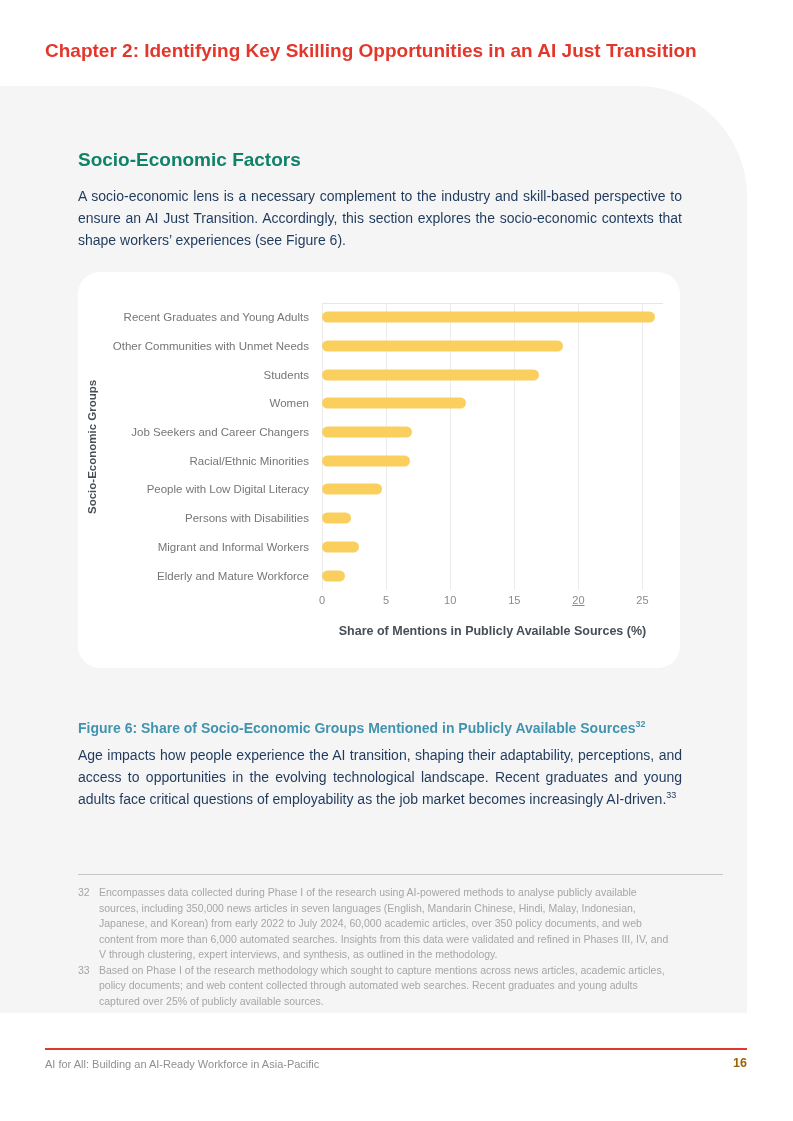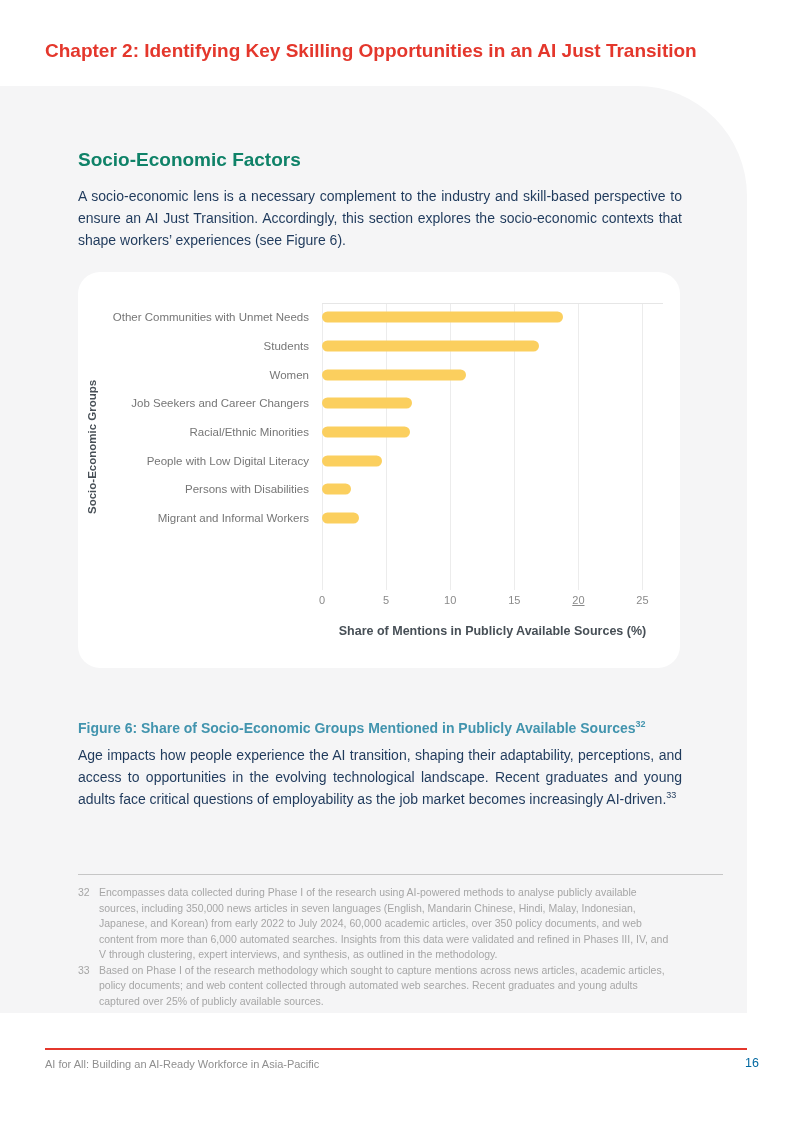--- a/index.html
+++ b/index.html
@@ -38,21 +38,21 @@
   .figure-caption { position:absolute; left:78px; top:634px; width:620px; font-size:14px; font-weight:bold; color:#4294AE; }
 
   .footnote-sep { position:absolute; left:78px; top:788px; width:645px; height:1px; background:#C6C6C6; }
   .footnotes { position:absolute; left:78px; top:799px; width:592px; }
   .fn-row { display:flex; font-size:10.5px; line-height:15.5px; color:#A6A6A6; }
   .fn-num { flex:0 0 21px; }
   .fn-text { flex:1; }
 
   .footer-rule { position:absolute; left:45px; top:1048px; width:702px; height:2px; background:#E4372C; }
   .footer-text { position:absolute; left:45px; top:1058px; font-size:11px; color:#8F8F8F; }
-  .page-number { position:absolute; left:727px; top:1056px; width:20px; text-align:right; font-size:12.5px; font-weight:normal; color:#0369a1;margin-left:12px; }
+  .page-number { position:absolute; left:727px; top:1056px; width:20px; text-align:right; font-size:12.5px; font-weight:bold; color:#a16207; }
 </style>
 </head>
 <body>
 
 <div class="page">
 
   <div class="chapter-header">Chapter 2: Identifying Key Skilling Opportunities in an AI Just Transition</div>
 
   <div class="panel">
 
@@ -64,20 +64,26 @@
       <div class="y-axis-title">Socio-Economic Groups</div>
       <div class="chart-grid">
           <div class="gline" style="left: 0%;"></div>
           <div class="gline" style="left: 18.797%;"></div>
           <div class="gline" style="left: 37.594%;"></div>
           <div class="gline" style="left: 56.391%;"></div>
           <div class="gline" style="left: 75.188%;"></div>
           <div class="gline" style="left: 93.985%;"></div>
         </div>
       <div class="chart-rows">
+          <div class="crow">
+            <div class="clabel">Recent Graduates and Young Adults</div>
+            <div class="ctrack">
+              <div class="cbar" style="width: 97.7444%; background: rgb(251, 207, 94);"></div>
+            </div>
+          </div>
           <div class="crow">
             <div class="clabel">Other Communities with Unmet Needs</div>
             <div class="ctrack">
               <div class="cbar" style="width: 70.6767%; background: rgb(251, 207, 94);"></div>
             </div>
           </div>
           <div class="crow">
             <div class="clabel">Students</div>
             <div class="ctrack">
               <div class="cbar" style="width: 63.5338%; background: rgb(251, 207, 94);"></div>
@@ -112,20 +118,26 @@
             <div class="ctrack">
               <div class="cbar" style="width: 8.64662%; background: rgb(251, 207, 94);"></div>
             </div>
           </div>
           <div class="crow">
             <div class="clabel">Migrant and Informal Workers</div>
             <div class="ctrack">
               <div class="cbar" style="width: 10.9023%; background: rgb(251, 207, 94);"></div>
             </div>
           </div>
+          <div class="crow">
+            <div class="clabel">Elderly and Mature Workforce</div>
+            <div class="ctrack">
+              <div class="cbar" style="width: 6.76692%; background: rgb(251, 207, 94);"></div>
+            </div>
+          </div>
         </div>
       <div class="chart-ticks">
           <div class="tick" style="left: 0%;">0</div>
           <div class="tick" style="left: 18.797%;">5</div>
           <div class="tick" style="left: 37.594%;">10</div>
           <div class="tick" style="left: 56.391%;">15</div>
           <div class="tick" style="left: 75.188%; text-decoration: underline;">20</div>
           <div class="tick" style="left: 93.985%;">25</div>
         </div>
       <div class="x-axis-title">Share of Mentions in Publicly Available Sources (%)</div>

